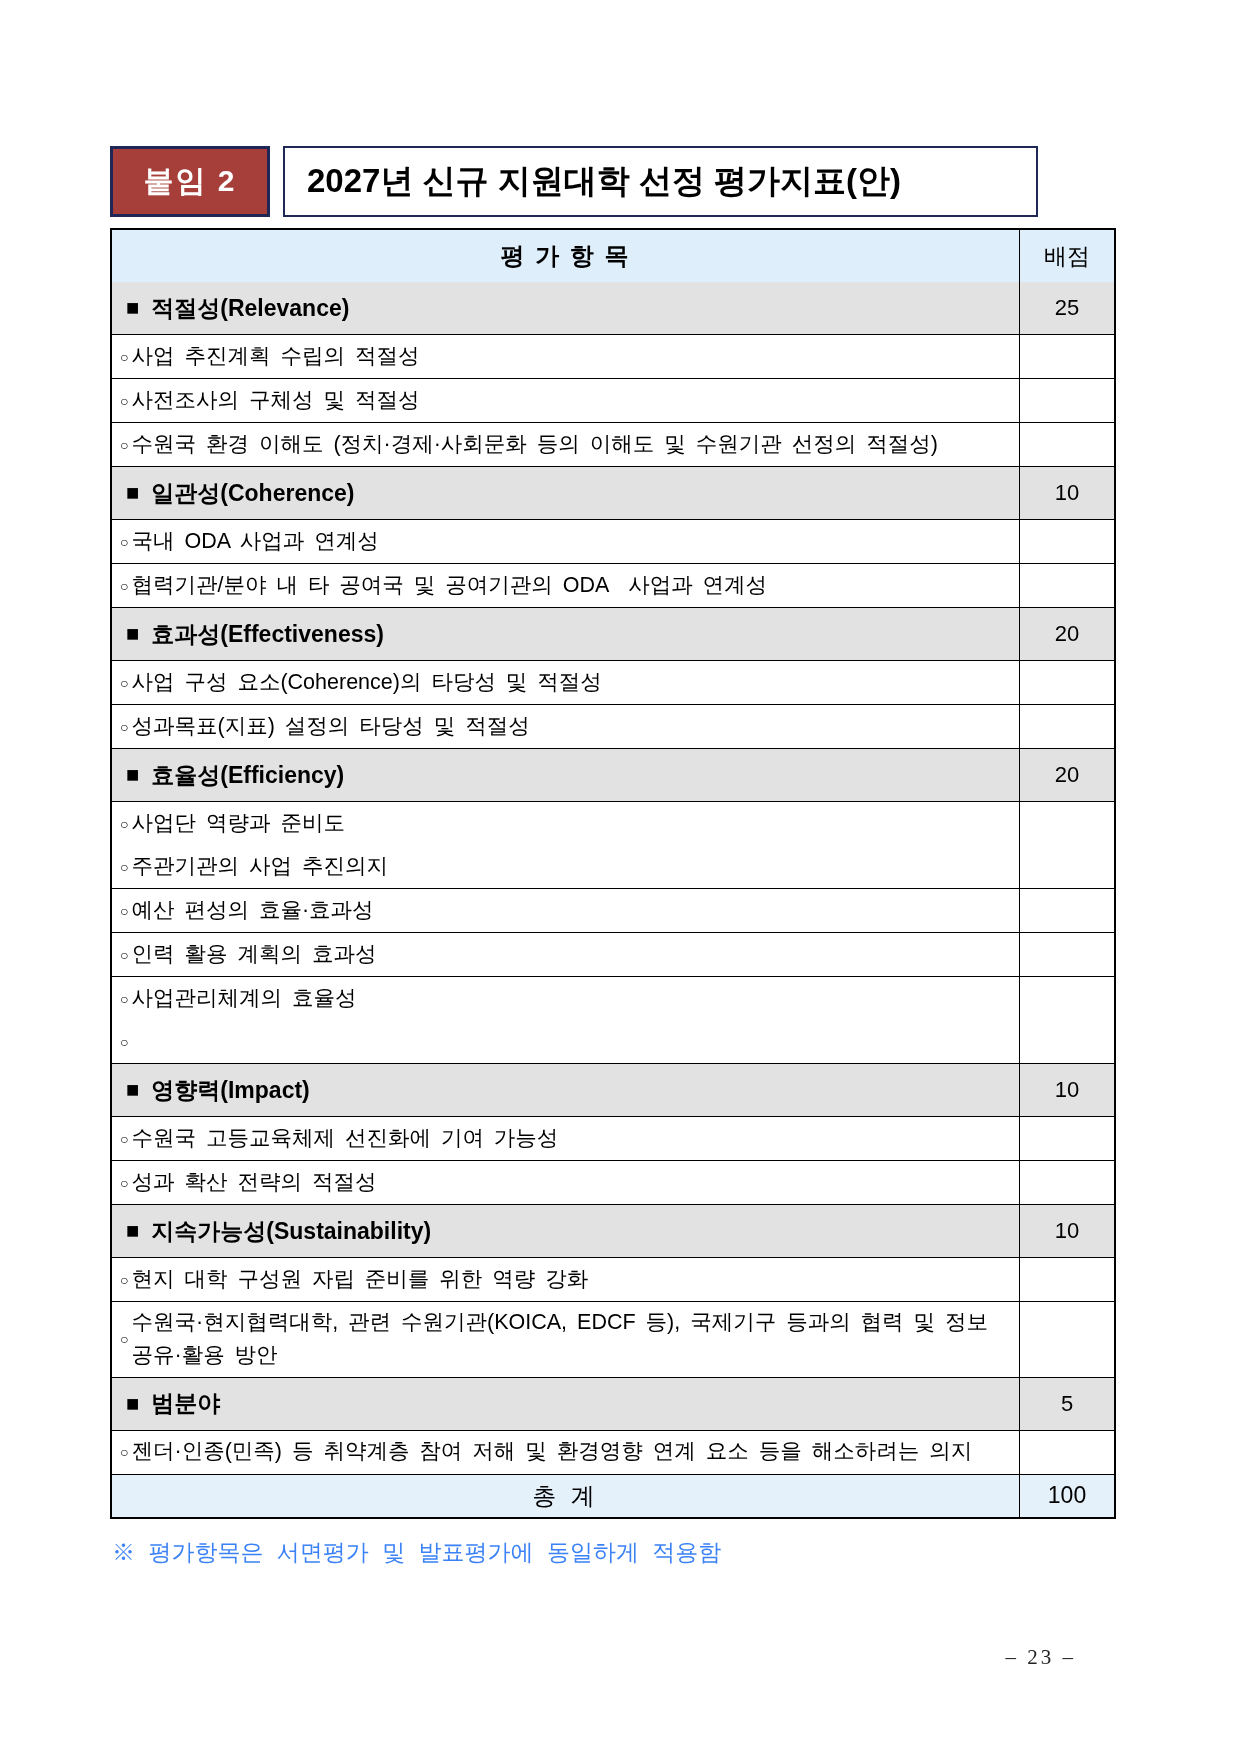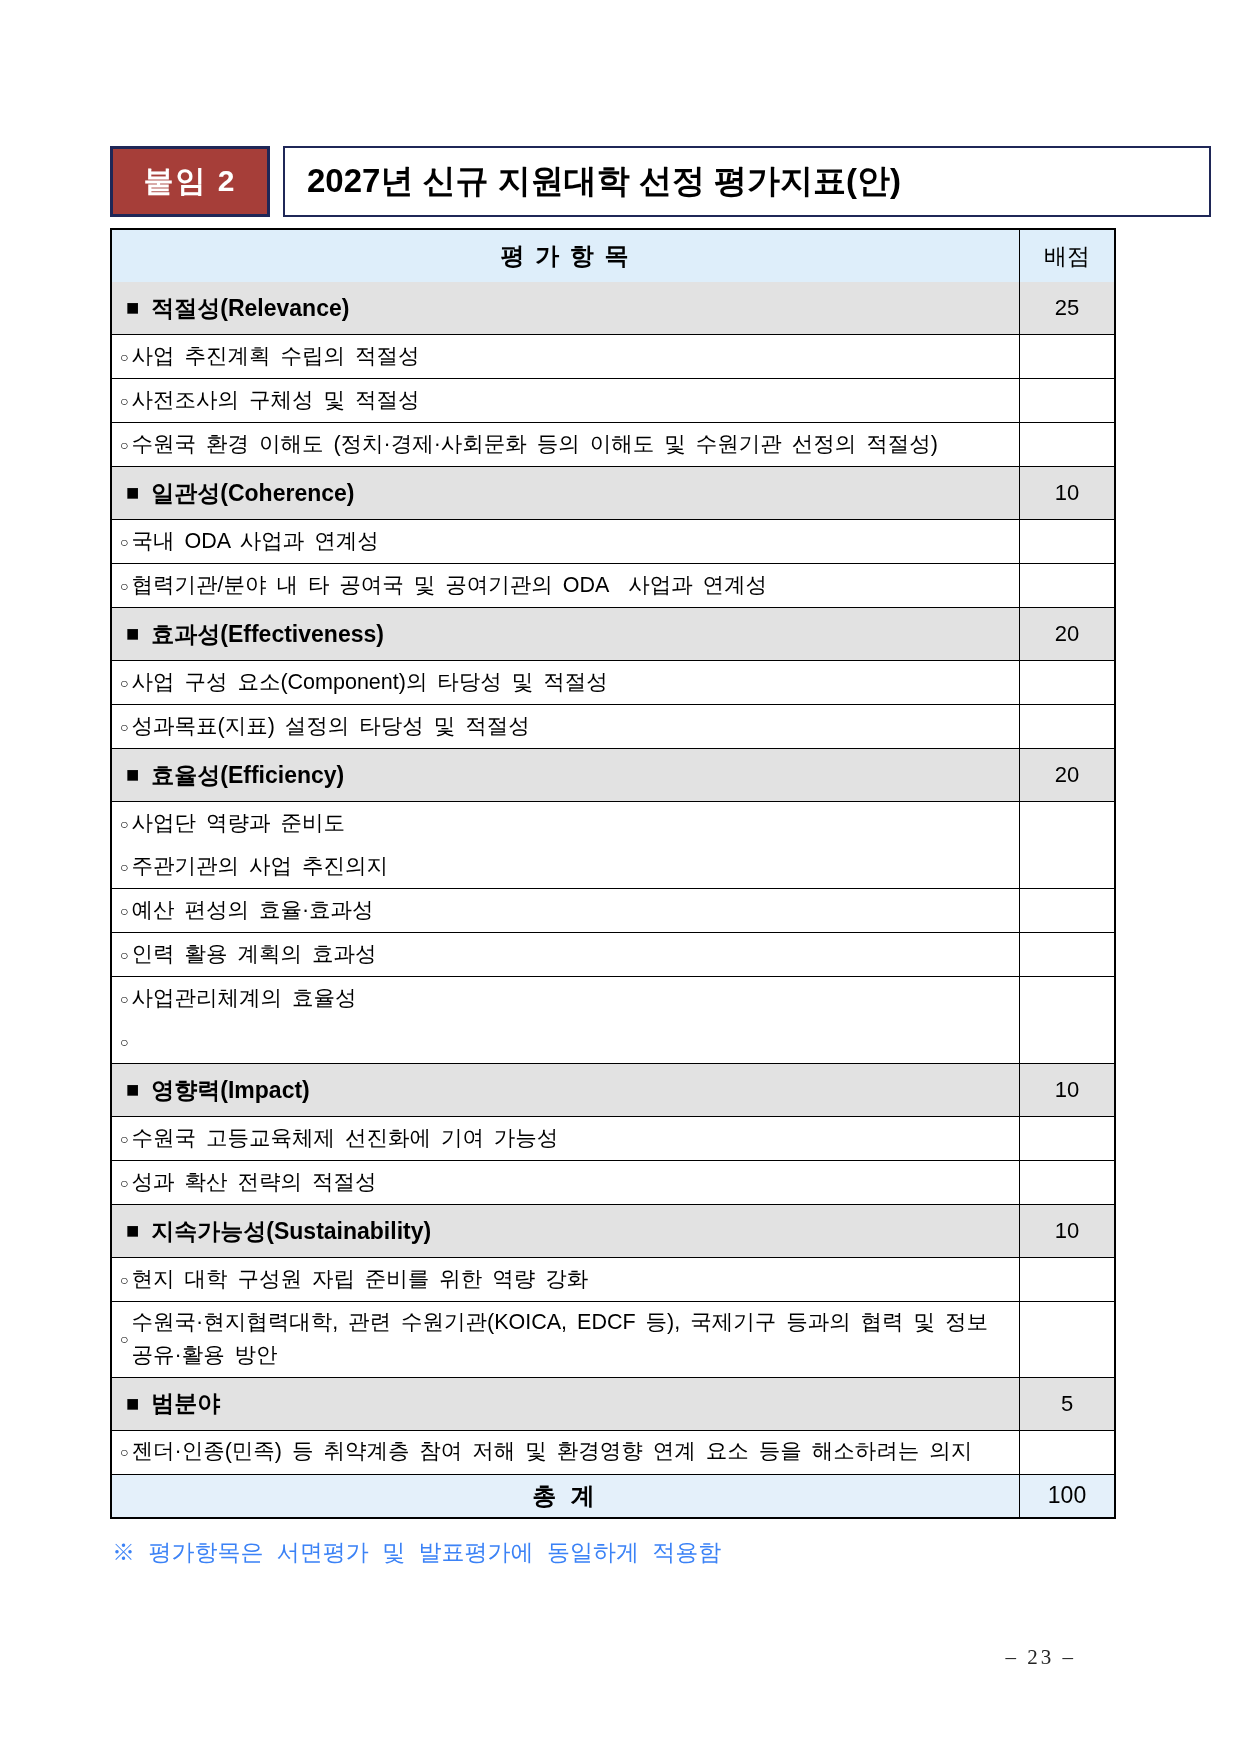--- a/index.html
+++ b/index.html
@@ -7,21 +7,21 @@
   body {
     width: 1240px; height: 1753px;
     position: relative;
     font-family: "Liberation Sans", sans-serif;
     color: #000;
   }
 
   
   .doc-header {
     position: absolute; top: 146px; left: 110px;
-    width: 1101px; height: 71px;
+    width: 928px; height: 71px;
     display: flex; gap: 13px;
   }
   .badge {
     width: 160px; height: 100%;
     background: #A63E39;
     border: 3px solid #1F2757;
     color: #fff; font-weight: bold; font-size: 30px;
     display: flex; align-items: center; justify-content: center;
     letter-spacing: 2px;
   }
@@ -78,21 +78,21 @@
   }
   .circle-bullet {
     font-size: 14px; margin: 0 3px 0 2px; align-self: center; flex: 0 0 auto;
     line-height: 1;
   }
   .item-text { word-spacing: 4px; white-space: pre-wrap; line-height: 1.55; padding: 4px 0; }
 
   .row.total { background: #E4F0FA; }
   .row.total .cell-item {
     display: flex; align-items: center; justify-content: center;
-    min-height: 42px; font-weight: bold; font-size: 24px; letter-spacing: 4px;
+    min-height: 42px; font-weight: normal; font-size: 24px; letter-spacing: 4px;
   }
   .row.total .cell-points { font-size: 23px; }
 
   
   .footnote {
     position: absolute; top: 1537px; left: 112px;
     font-size: 23px; word-spacing: 7px; color: #3b82f6;
   }
   .page-number {
     position: absolute; top: 1645px; left: 0; width: 1076px;
@@ -183,21 +183,21 @@
         <div class="cell-item">
           <span class="square-bullet">■</span>
           <span>효과성(Effectiveness)</span>
         </div>
         <div class="cell-points">20</div>
       </div>
       <div class="row item">
         <div class="cell-item">
           <div class="item-line">
             <span class="circle-bullet">○</span>
-            <span class="item-text">사업 구성 요소(Component)의 타당성 및 적절성</span>
+            <span class="item-text">사업 구성 요소(Coherence)의 타당성 및 적절성</span>
           </div>
         </div>
         <div class="cell-points"></div>
       </div>
       <div class="row item">
         <div class="cell-item">
           <div class="item-line">
             <span class="circle-bullet">○</span>
             <span class="item-text">성과목표(지표) 설정의 타당성 및 적절성</span>
           </div>

